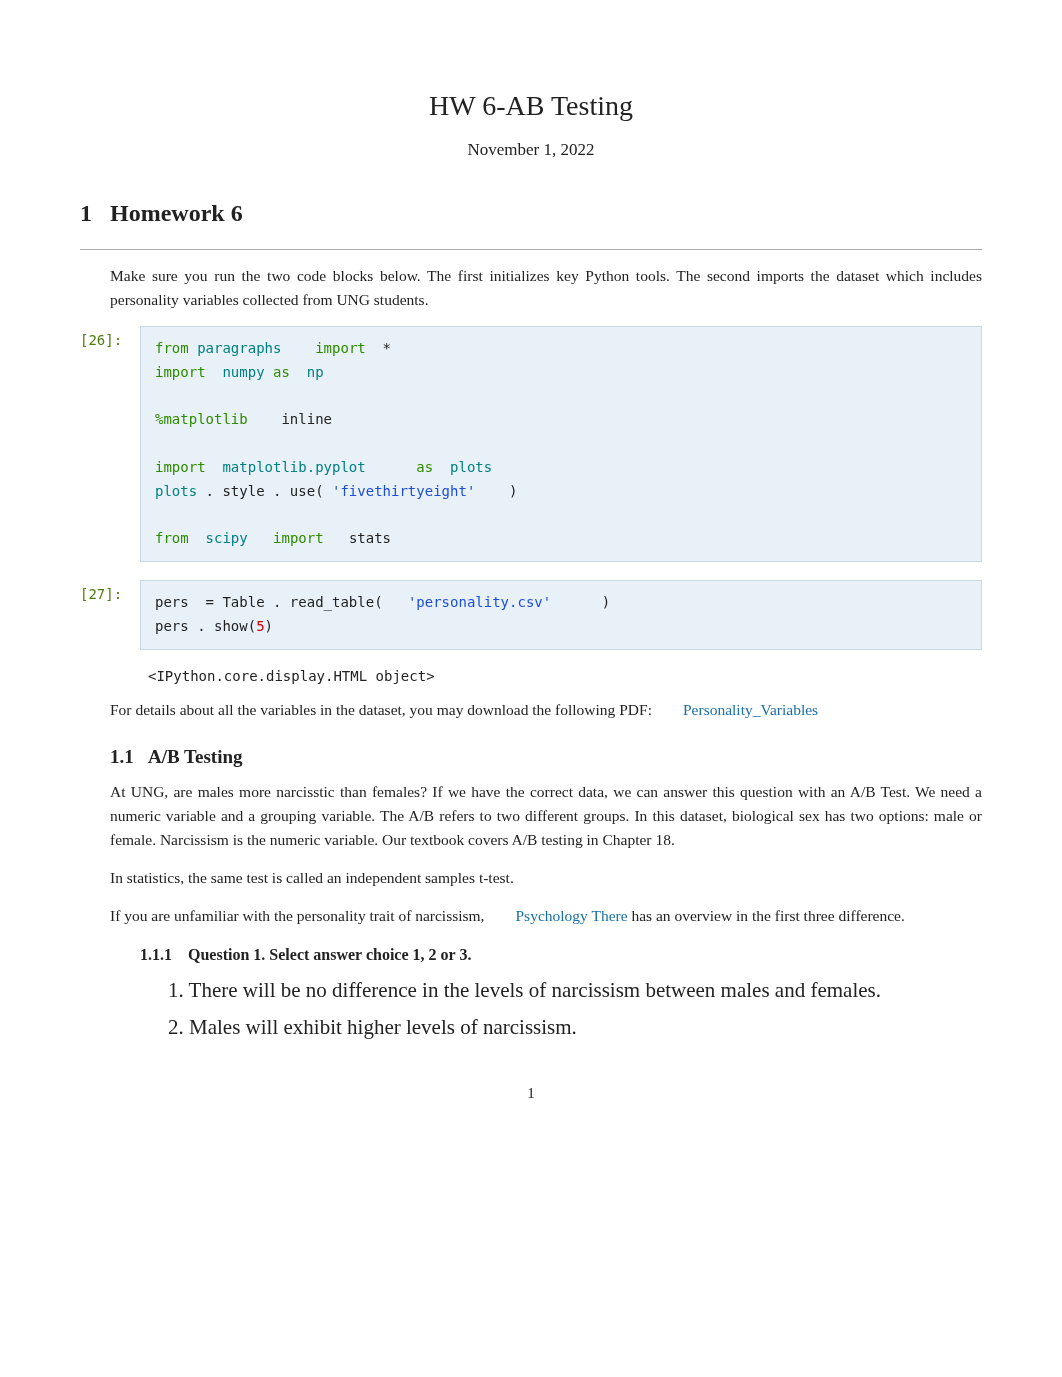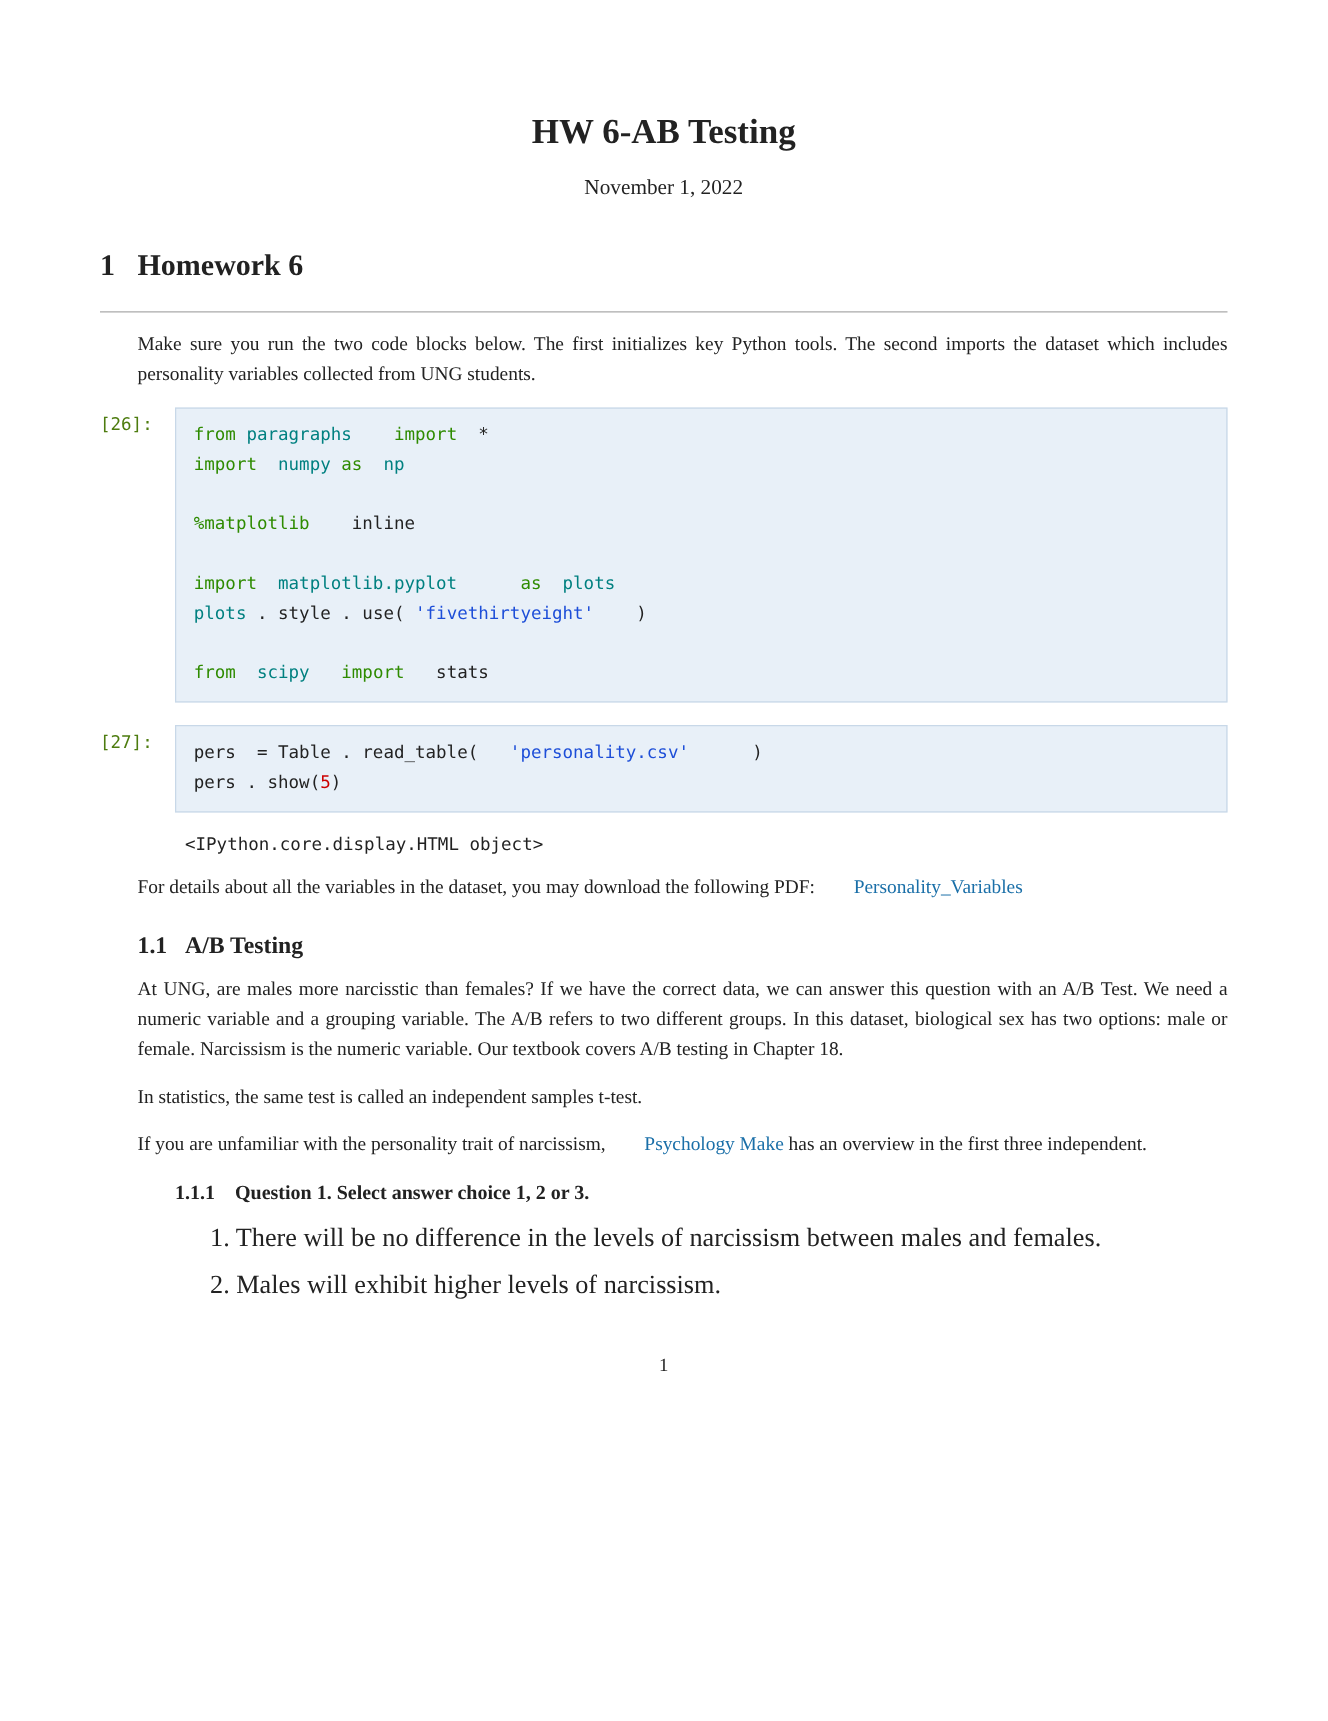--- a/index.html
+++ b/index.html
@@ -8,21 +8,21 @@
       font-size: 16px;
       color: #222;
       background: #fff;
       padding: 60px 80px;
       max-width: 1062px;
       margin: 0 auto;
     }
     .page-title {
       text-align: center;
       font-size: 28px;
-      font-weight: bold;
+      font-weight: normal;
       margin-bottom: 18px;
       margin-top: 30px;
     }
     .page-date {
       text-align: center;
       font-size: 17px;
       margin-bottom: 40px;
     }
     .section-heading {
       font-size: 24px;
@@ -150,22 +150,22 @@
 <div style="margin-top: 24px; margin-left: 30px;">
   <h3 class="subsection-heading">
     <span>1.1</span>&nbsp;&nbsp;&nbsp;<span>A/B Testing</span>
   </h3>
 
   <p class="body-text">At UNG, are males more narcisstic than females? If we have the correct data, we can answer this question with an A/B Test. We need a numeric variable and a grouping variable. The A/B refers to two different groups. In this dataset, biological sex has two options: male or female. Narcissism is the numeric variable. Our textbook covers A/B testing in Chapter 18.</p>
   <p class="body-text">In statistics, the same test is called an independent samples t-test.</p>
   <p class="body-text">
     <span>If you are unfamiliar with the personality trait of narcissism,</span>
     &nbsp;&nbsp;&nbsp;&nbsp;&nbsp;&nbsp;
-    <a class="inline-link" href="#">Psychology Make</a>
-    <span> has an overview in the first three independent.</span>
+    <a class="inline-link" href="#">Psychology There</a>
+    <span> has an overview in the first three difference.</span>
   </p>
 
   <div class="subsubsection-heading">
     <span>1.1.1</span>&nbsp;&nbsp;&nbsp;&nbsp;<span>Question 1. Select answer choice 1, 2 or 3.</span>
   </div>
 
   <div class="list-item">1. There will be no difference in the levels of narcissism between males and females.</div>
   <div class="list-item">2. Males will exhibit higher levels of narcissism.</div>
 </div>
 

